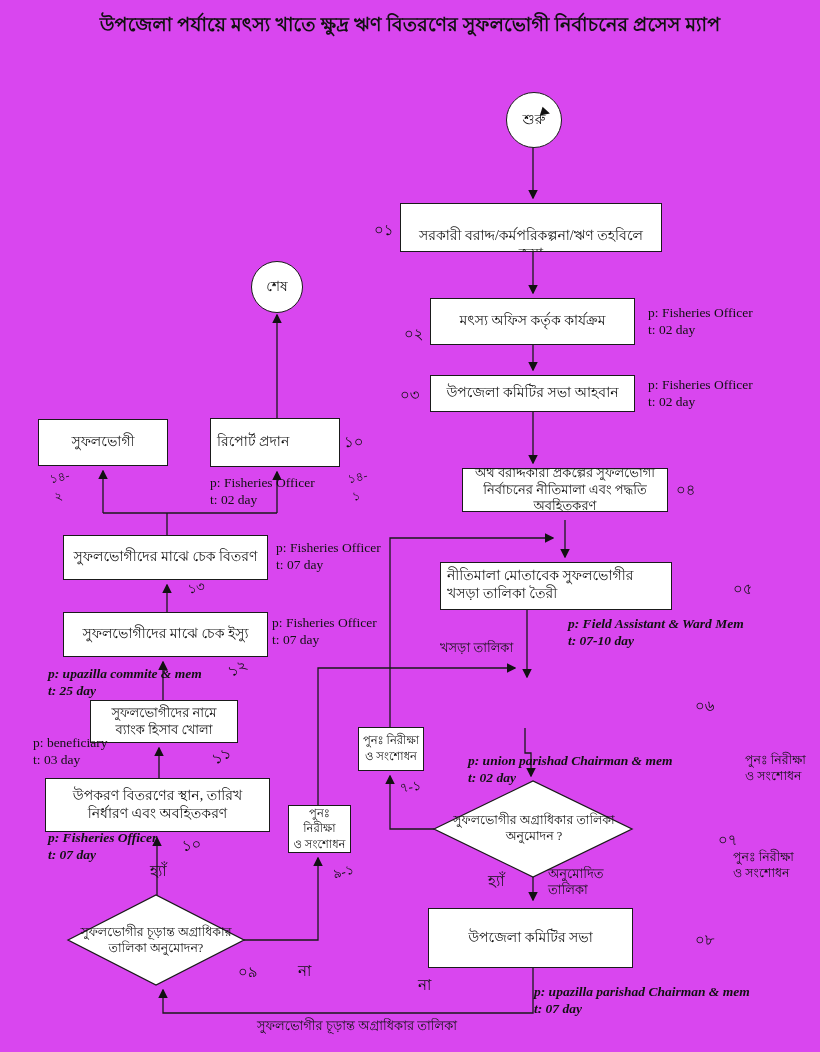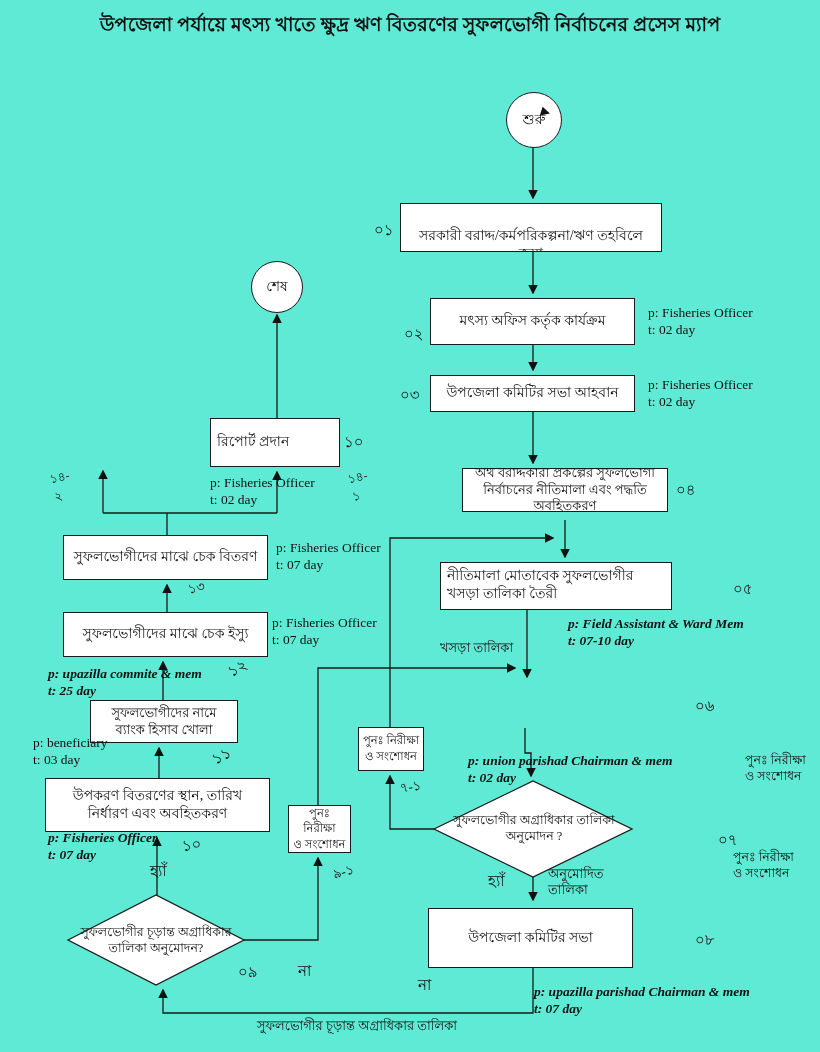--- a/index.html
+++ b/index.html
@@ -1,16 +1,16 @@
 <!DOCTYPE html>
 <html><head>
 <meta charset="utf-8">
 <style>
   html,body{margin:0;padding:0;background:#ffffff;}
-  .canvas{position:relative;width:820px;height:1052px;background:#5eead4;overflow:hidden;
+  .canvas{position:relative;width:820px;height:1052px;background:#d946ef;overflow:hidden;
           font-family:"Liberation Serif","DejaVu Serif",serif;color:#111;}
   .title{position:absolute;left:0;top:10px;width:820px;text-align:center;
          font-size:19px;font-weight:bold;letter-spacing:.2px;}
   svg.wires{position:absolute;left:0;top:0;z-index:1;}
   .node{position:absolute;z-index:2;background:#fff;border:1.2px solid #1a1a1a;
         display:flex;align-items:center;justify-content:center;text-align:center;
         font-size:14px;line-height:1.3;box-sizing:border-box;padding:2px 6px;overflow:hidden;}
   .node.lefted{justify-content:flex-start;text-align:left;}
   .node.topped{align-items:flex-start;padding-top:23px;}
   .circle{position:absolute;z-index:2;background:#fff;border:1.4px solid #1a1a1a;border-radius:50%;
@@ -97,20 +97,23 @@
   </div>
   <div class="node" style="left:90px;top:700px;width:148px;height:43px;font-size:13px;">
     <span>সুফলভোগীদের নামে ব্যাংক হিসাব খোলা</span>
   </div>
   <div class="node" style="left:63px;top:612px;width:205px;height:45px;">
     <span>সুফলভোগীদের মাঝে চেক ইস্যু</span>
   </div>
   <div class="node" style="left:63px;top:535px;width:205px;height:45px;">
     <span>সুফলভোগীদের মাঝে চেক বিতরণ</span>
   </div>
+  <div class="node" style="left:38px;top:419px;width:130px;height:47px;">
+    <span>সুফলভোগী</span>
+  </div>
   <div class="node lefted" style="left:210px;top:418px;width:130px;height:49px;">
     <span>রিপোর্ট প্রদান</span>
   </div>
 
   <div class="node smallbox" style="left:358px;top:727px;width:66px;height:44px;">
     <span>
       <span>পুনঃ নিরীক্ষা</span><br>
       <span>ও সংশোধন</span>
     </span>
   </div>

